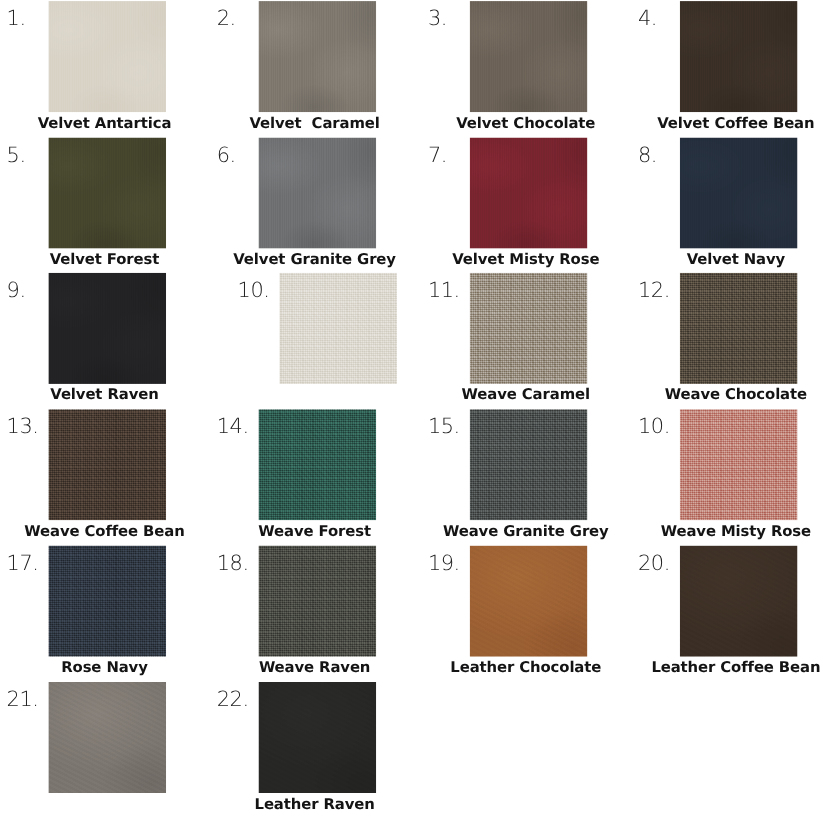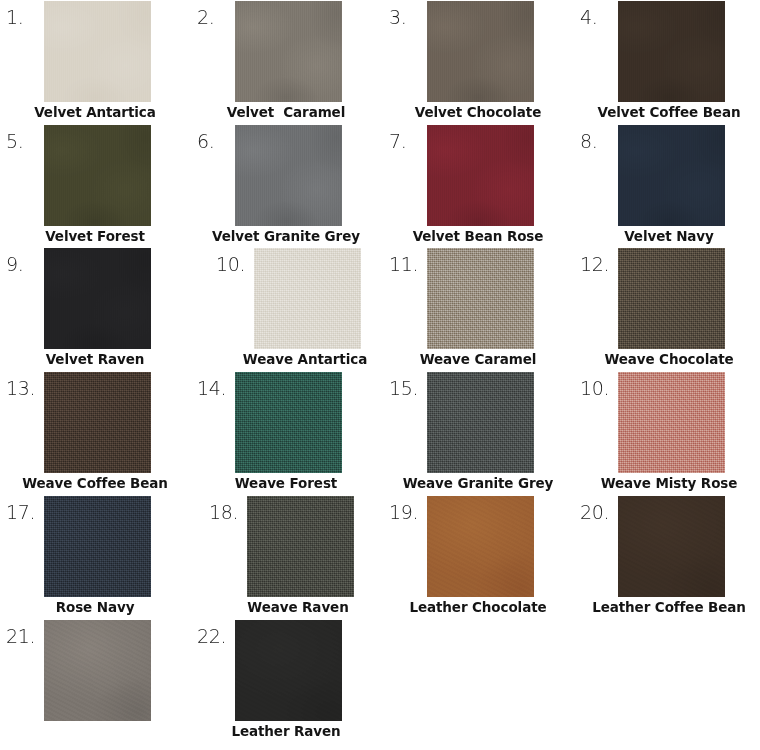--- a/index.html
+++ b/index.html
@@ -140,21 +140,21 @@
         <div class="tex velvet"></div>
       </div>
       <div class="label">Velvet Granite Grey</div>
     </div>
     <div class="cell" style="left: 383px; top: 124px;">
       <div class="num">7.</div>
       <div class="swatch">
         <div class="base" style="background: rgb(121, 36, 47);"></div>
         <div class="tex velvet"></div>
       </div>
-      <div class="label">Velvet Bean Rose</div>
+      <div class="label">Velvet Misty Rose</div>
     </div>
     <div class="cell" style="left: 574px; top: 124px;">
       <div class="num">8.</div>
       <div class="swatch">
         <div class="base" style="background: rgb(36, 46, 60);"></div>
         <div class="tex velvet"></div>
       </div>
       <div class="label">Velvet Navy</div>
     </div>
     <div class="cell" style="left: 0px; top: 247px;">
@@ -164,21 +164,20 @@
         <div class="tex velvet"></div>
       </div>
       <div class="label">Velvet Raven</div>
     </div>
     <div class="cell" style="left: 191px; top: 247px; margin-left: 19px;">
       <div class="num">10.</div>
       <div class="swatch">
         <div class="base" style="background: rgb(221, 217, 208);"></div>
         <div class="tex weave"></div>
       </div>
-      <div class="label">Weave Antartica</div>
     </div>
     <div class="cell" style="left: 383px; top: 247px;">
       <div class="num">11.</div>
       <div class="swatch">
         <div class="base" style="background: rgb(155, 145, 131);"></div>
         <div class="tex weave"></div>
       </div>
       <div class="label">Weave Caramel</div>
     </div>
     <div class="cell" style="left: 574px; top: 247px;">
@@ -222,21 +221,21 @@
       <div class="label">Weave Misty Rose</div>
     </div>
     <div class="cell" style="left: 0px; top: 495px;">
       <div class="num">17.</div>
       <div class="swatch">
         <div class="base" style="background: rgb(47, 55, 66);"></div>
         <div class="tex weave"></div>
       </div>
       <div class="label">Rose Navy</div>
     </div>
-    <div class="cell" style="left: 203px; top: 495px;">
+    <div class="cell" style="left: 191px; top: 495px;">
       <div class="num">18.</div>
       <div class="swatch">
         <div class="base" style="background: rgb(73, 75, 68);"></div>
         <div class="tex weave"></div>
       </div>
       <div class="label">Weave Raven</div>
     </div>
     <div class="cell" style="left: 383px; top: 495px;">
       <div class="num">19.</div>
       <div class="swatch">

